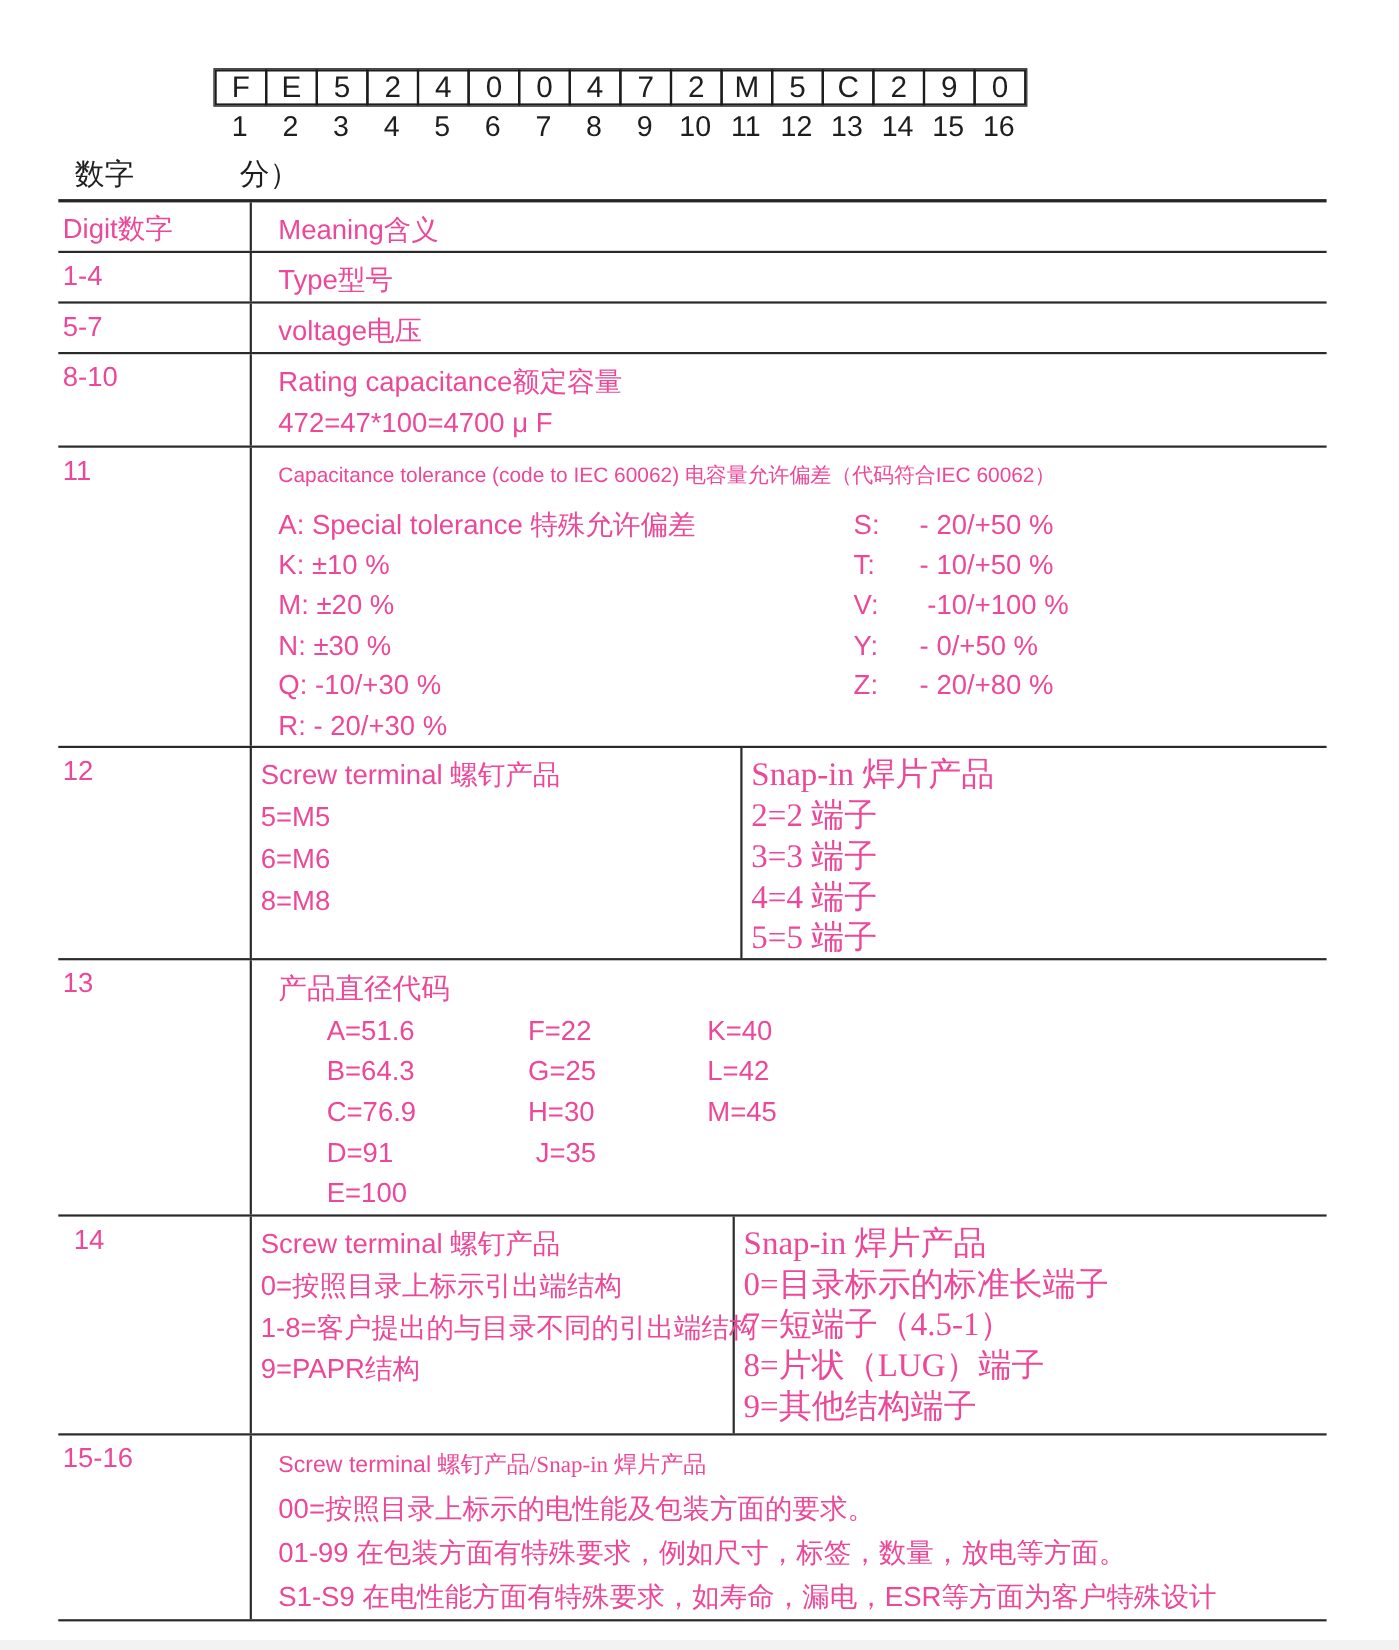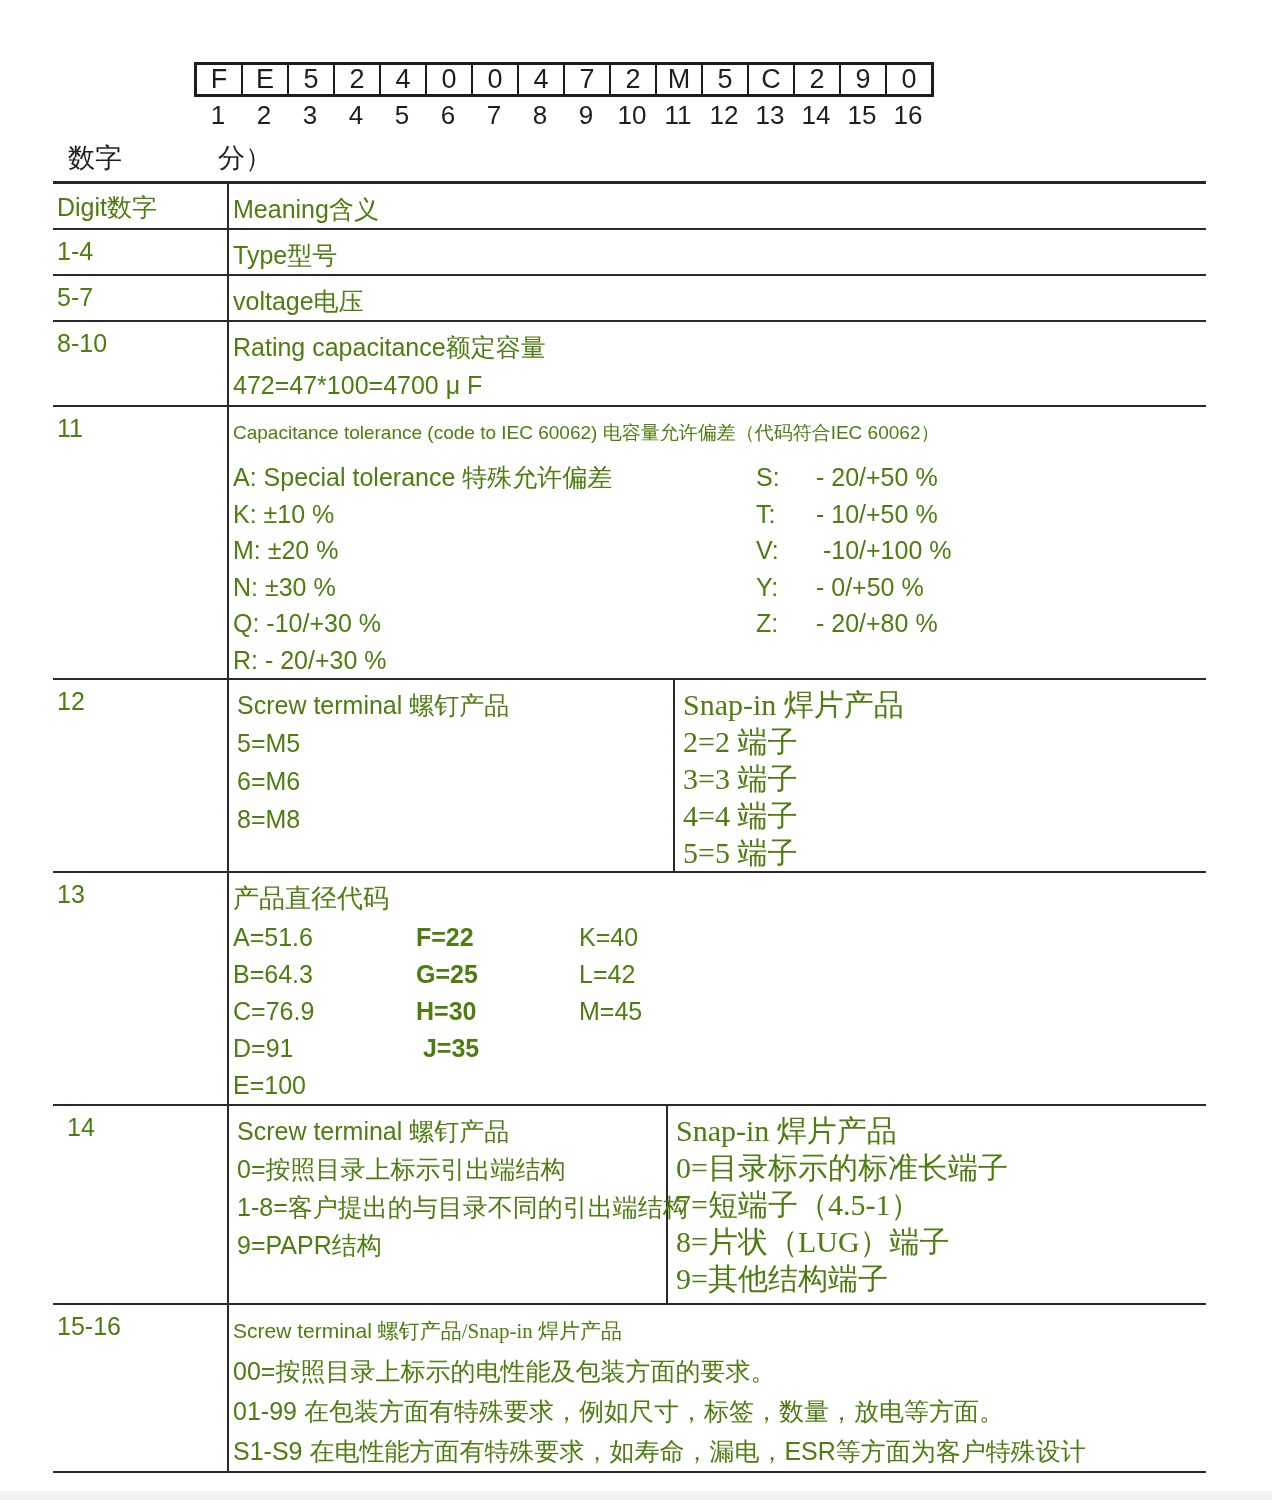--- a/index.html
+++ b/index.html
@@ -34,29 +34,29 @@
   .pn-idx:first-child { margin-left: 0; }
 
   
   .note { position: absolute; left: 68px; top: 140px; font-size: 27px; color: #1e1e1e; }
   .note .gap { display: inline-block; width: 96px; }
 
   
   .ptable {
     position: absolute; left: 53px; top: 181px; width: 1153px;
     border-top: 3px solid #262626;
-    font-size: 25px; color: #4d7c0f;
+    font-size: 25px; color: #ec4899;
   }
   .prow { display: flex; border-bottom: 2px solid #2a2a2a; }
   .col1 {
     width: 176px; flex: 0 0 176px;
     border-right: 2px solid #2a2a2a;
     padding: 7px 0 0 4px;
   }
-  .col2 { flex: 1 1 auto; padding: 6px 0 0 4px; overflow: visible; }
+  .col2 { flex: 1 1 auto; padding: 6px 0 0 24px; overflow: visible; }
   .h40  { min-height: 40px; }
   .h41  { min-height: 41px; }
   .h85  { min-height: 85px; }
   .h266 { min-height: 266px; }
   .h183 { min-height: 183px; }
   .h225 { min-height: 225px; }
   .h199 { min-height: 199px; }
   .h161 { min-height: 161px; border-bottom: 2px solid #2a2a2a; }
 
   .line { line-height: 38px; white-space: nowrap; }
@@ -72,23 +72,23 @@
 
   
   .split { display: flex; padding: 0; }
   .sub-l { flex: 0 0 446px; width: 446px; border-right: 2px solid #2a2a2a; padding: 6px 0 0 8px; }
   .sub-l14 { flex: 0 0 439px; width: 439px; }
   .sub-r { flex: 1 1 auto; padding: 6px 0 0 8px; }
   .snap-line { line-height: 37px; font-size: 30px; white-space: nowrap; }
 
   
   .dia-title { line-height: 40px; font-size: 26px; }
-  .dia-cols { display: flex; }
+  .dia-cols { display: flex; margin-left: 44px; }
   .dia-c1 { width: 183px; flex: 0 0 183px; }
-  .dia-c2 { width: 163px; flex: 0 0 163px; font-weight: bold; }
+  .dia-c2 { width: 163px; flex: 0 0 163px; }
   .dia-item { line-height: 37px; white-space: pre; }
 
   
   .r15-title { line-height: 40px; font-size: 21px; white-space: nowrap; }
   .r15-item  { line-height: 40px; white-space: nowrap; }
 
   .col1-r14 { padding-left: 14px; }
 
   
   .scan-strip {

